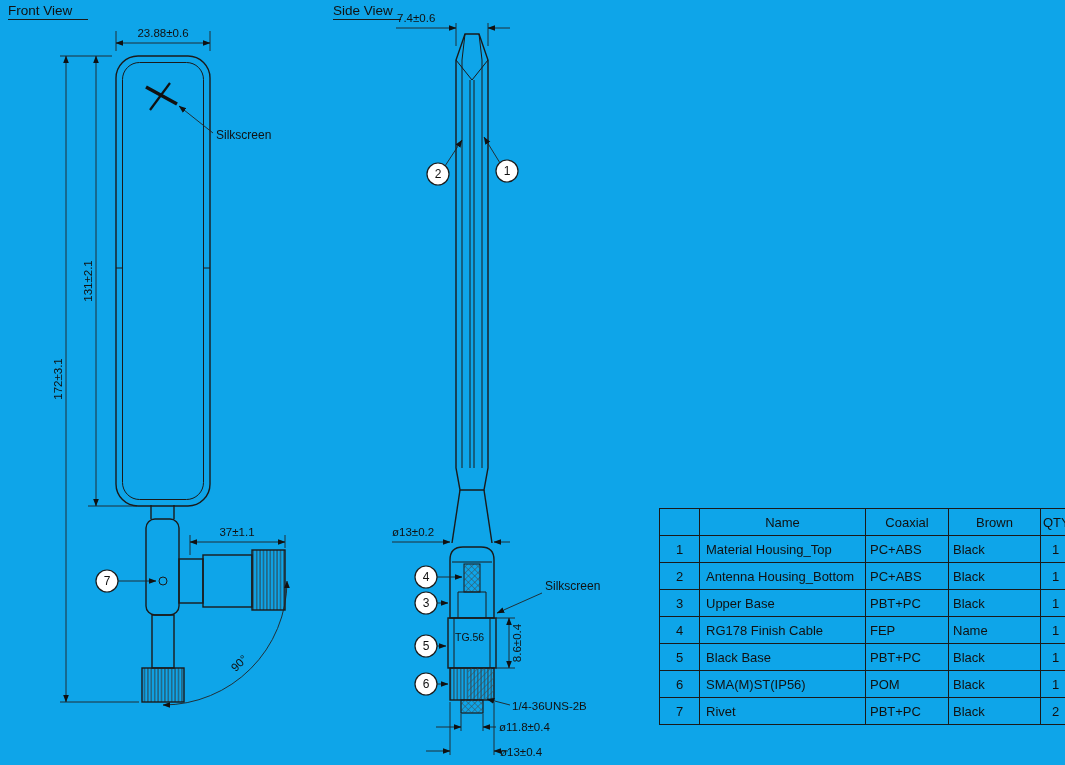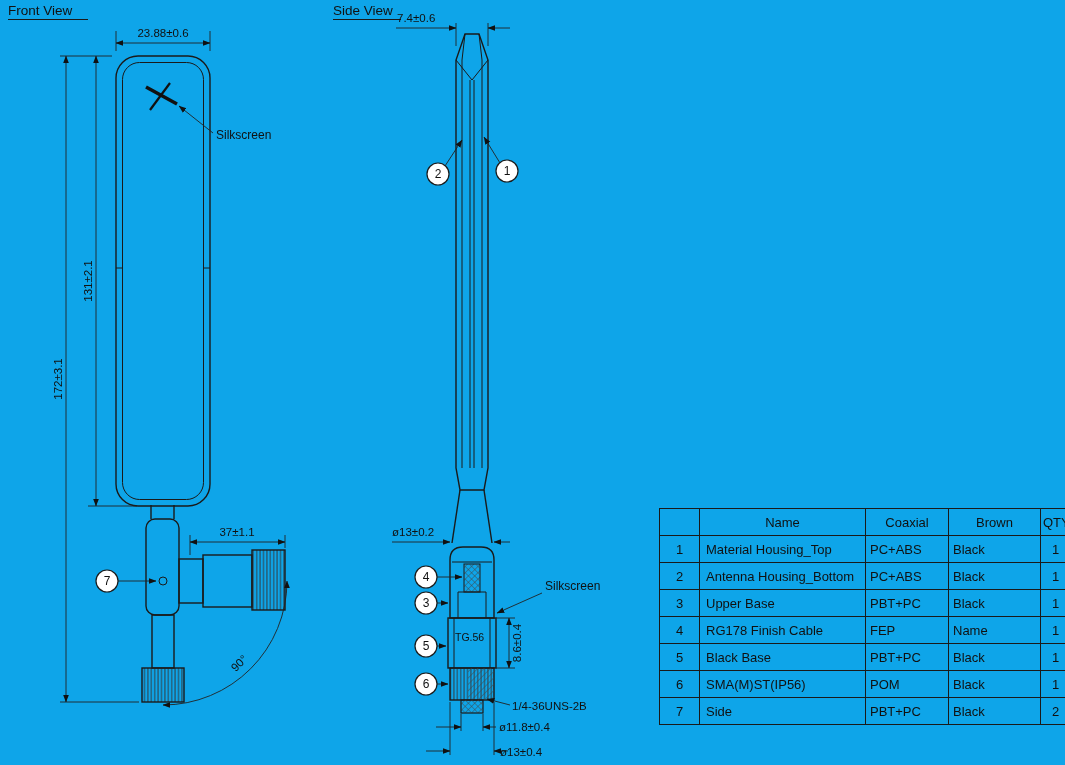--- a/index.html
+++ b/index.html
@@ -285,21 +285,21 @@
       </tr>
       <tr>
         <td class="c">6</td>
         <td class="name">SMA(M)ST(IP56)</td>
         <td>POM</td>
         <td>Black</td>
         <td class="c">1</td>
       </tr>
       <tr>
         <td class="c">7</td>
-        <td class="name">Side</td>
+        <td class="name">Rivet</td>
         <td>PBT+PC</td>
         <td>Black</td>
         <td class="c">2</td>
       </tr>
     </tbody>
   </table>
 
 </div>
 
 </body></html>

